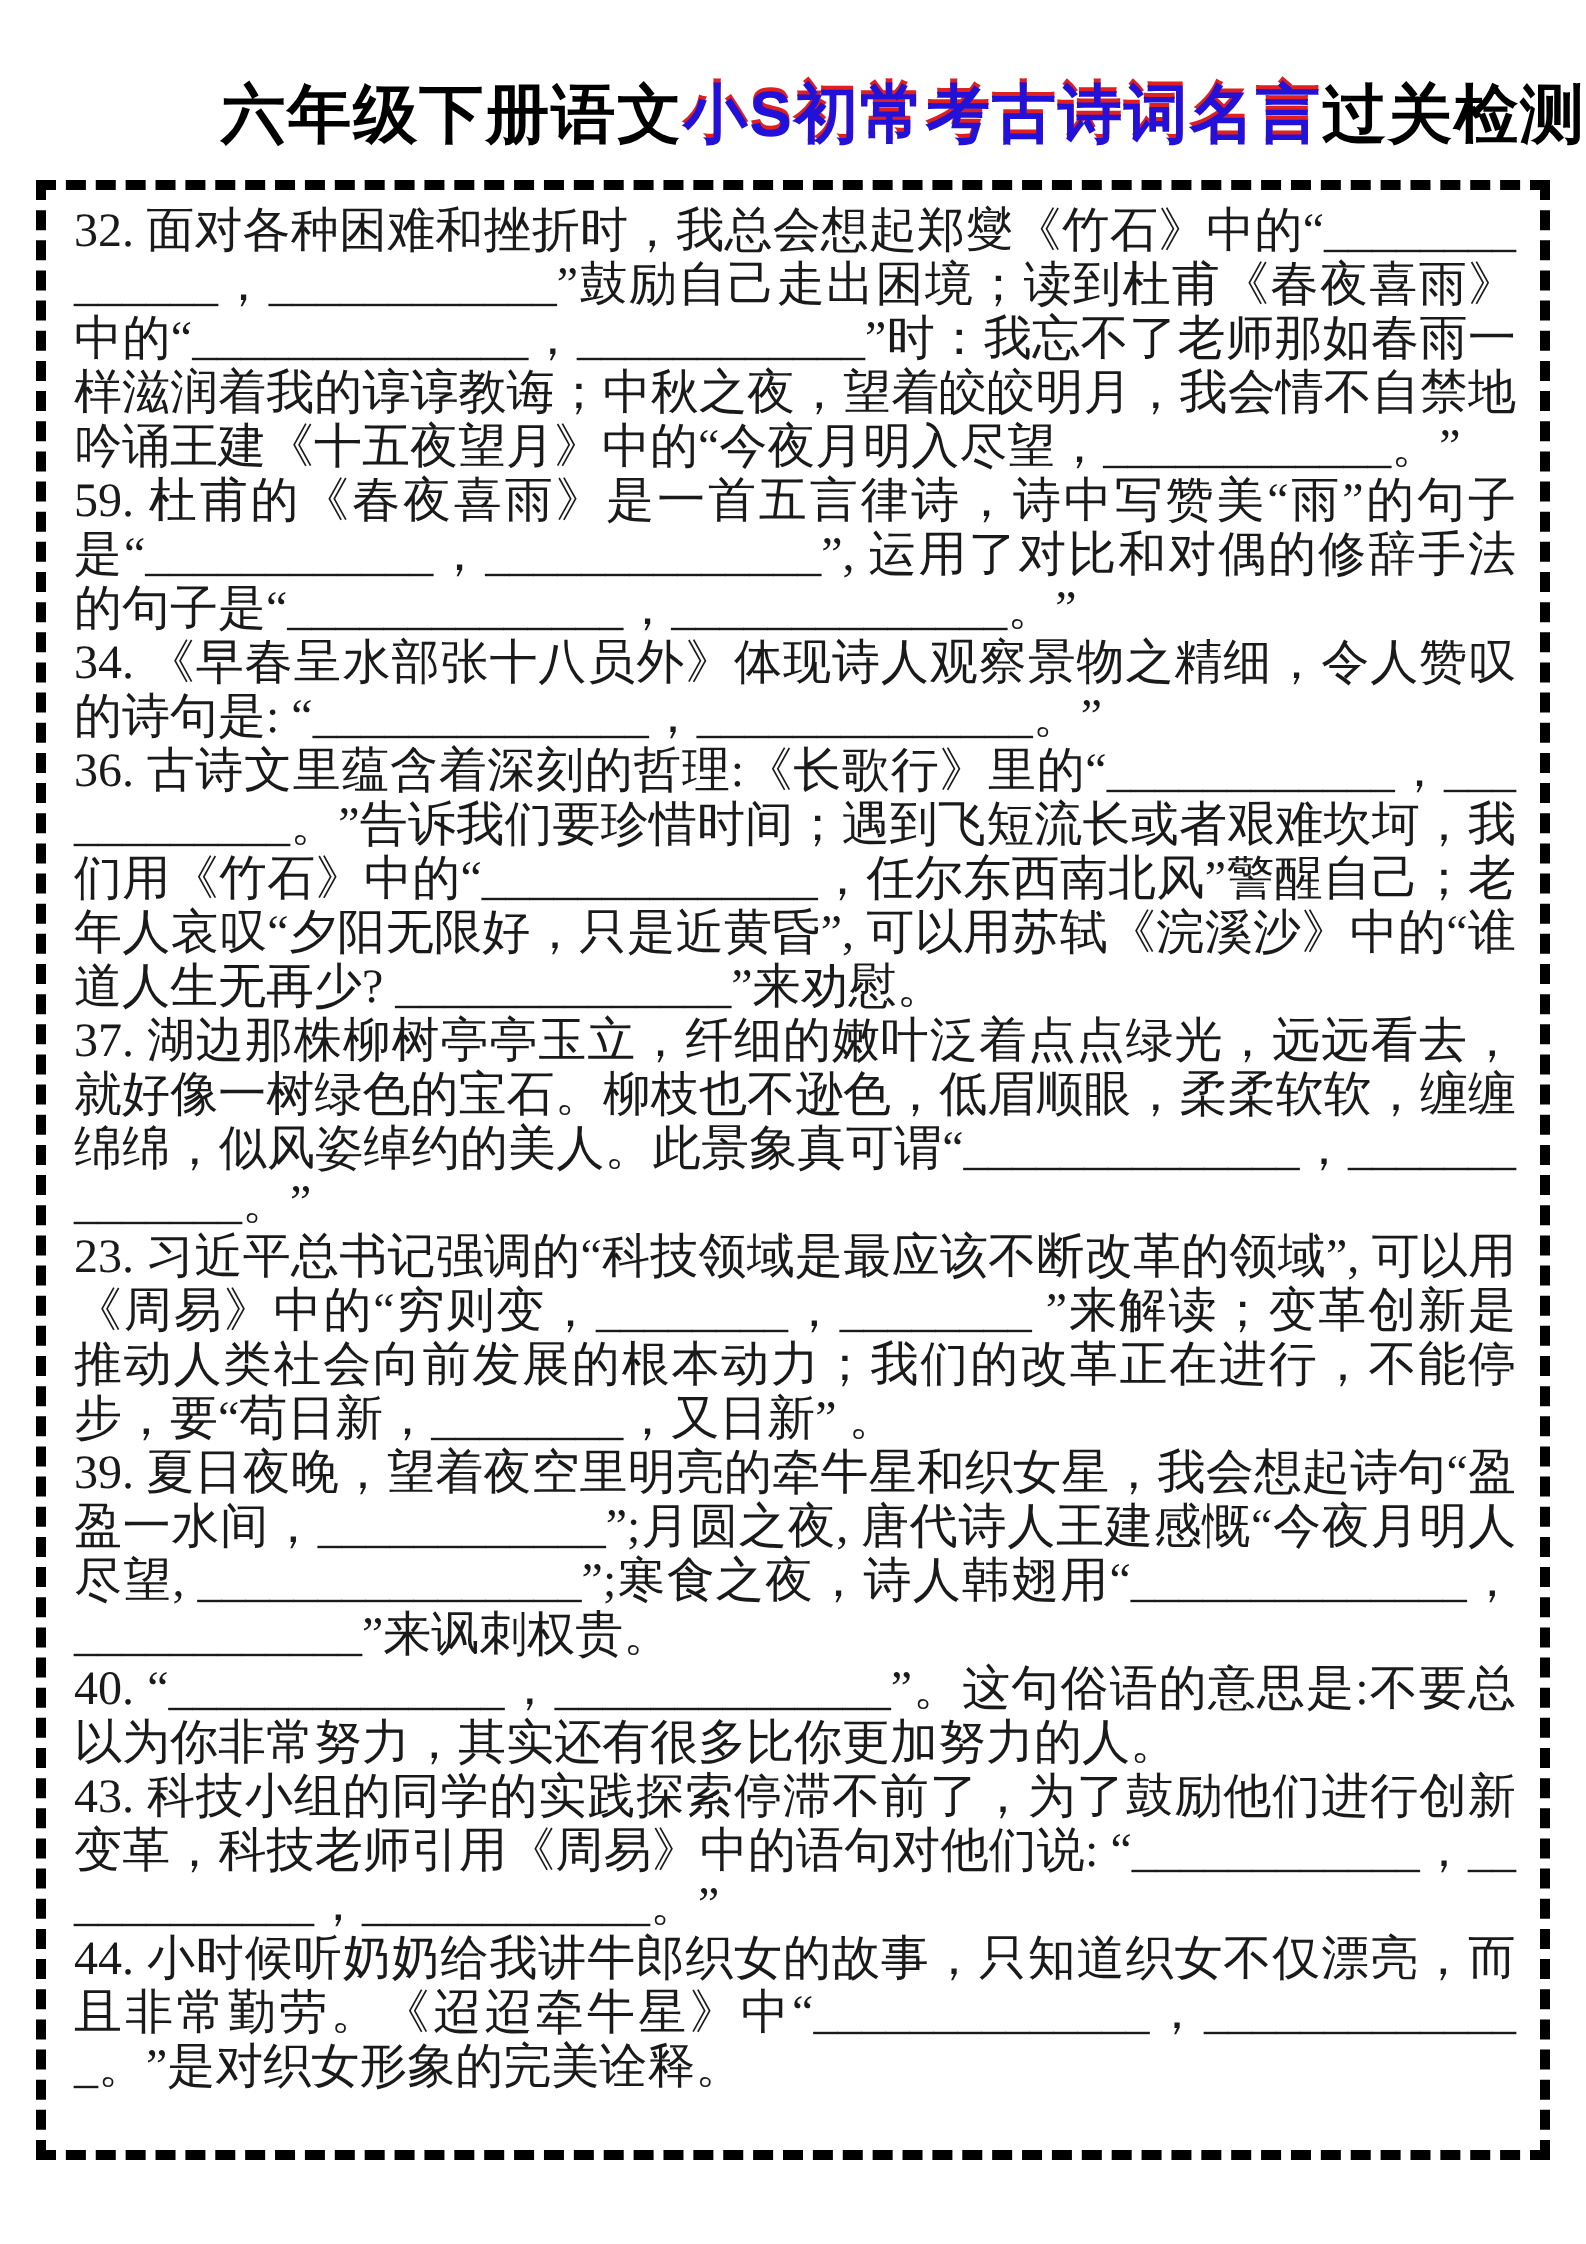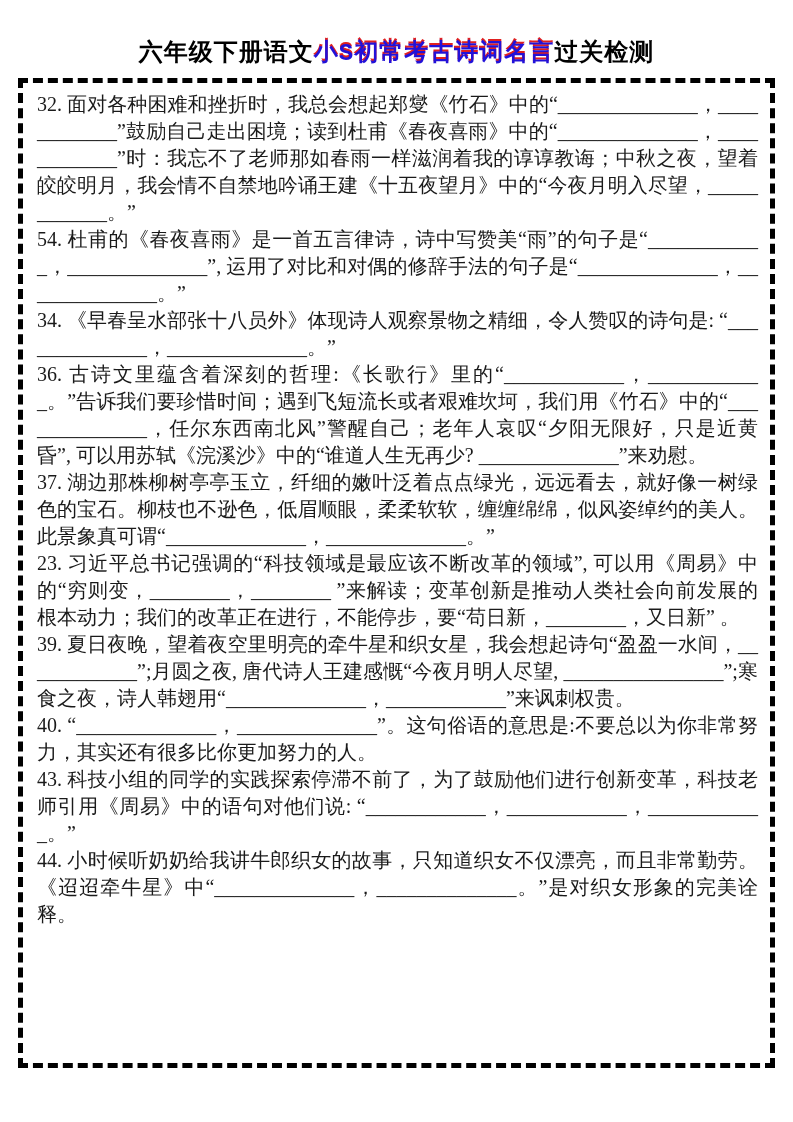--- a/index.html
+++ b/index.html
@@ -9,56 +9,56 @@
   }
   body {
     width: 793px;
     height: 1122px;
     position: relative;
     font-family: "Liberation Serif", serif;
     color: #161616;
   }
   .title {
     margin: 36px 0 10px 0;
-    text-align: center;
-    font-size: 24px;
+    text-align: right;
+    font-size: 32px;
     font-weight: bold;
-    font-family: Liberation Mono, monospace;
+    font-family: Liberation Sans, sans-serif;
     letter-spacing: 1px;
     white-space: nowrap;
   }
   .title span { display: inline; }
   .questions-box {
     box-sizing: border-box;
     margin: 0 18px;
     height: 990px;
     border: 5px dashed #000000;
     padding: 8px 12px 8px 14px;
     overflow: hidden;
     background: #ffffff;
   }
   .questions-box p {
     margin: 0;
-    font-size: 20px;
+    font-size: 24px;
     line-height: 27px;
     text-align: justify;
     word-break: break-all;
     color: #1a1a1a;
   }
 </style>
 </head>
 <body>
 
 <div class="page">
 
   <h1 class="title" id="title"><span style="color: rgb(0, 0, 0);">六年级下册语文</span><span style="color: rgb(34, 17, 216); text-shadow: rgb(224, 32, 32) 0px -2px 0px;">小S初常考古诗词名言</span><span style="color: rgb(0, 0, 0);">过关检测</span></h1>
 
   <div class="questions-box" id="questions">
       <p>32. 面对各种困难和挫折时，我总会想起郑燮《竹石》中的“______________，____________”鼓励自己走出困境；读到杜甫《春夜喜雨》中的“______________，____________”时：我忘不了老师那如春雨一样滋润着我的谆谆教诲；中秋之夜，望着皎皎明月，我会情不自禁地吟诵王建《十五夜望月》中的“今夜月明入尽望，____________。”</p>
-      <p>54. 杜甫的《春夜喜雨》是一首五言律诗，诗中写赞美“雨”的句子是“____________，______________”, 运用了对比和对偶的修辞手法的句子是“______________，______________。”</p>
+      <p>59. 杜甫的《春夜喜雨》是一首五言律诗，诗中写赞美“雨”的句子是“____________，______________”, 运用了对比和对偶的修辞手法的句子是“______________，______________。”</p>
       <p>34. 《早春呈水部张十八员外》体现诗人观察景物之精细，令人赞叹的诗句是: “______________，______________。”</p>
       <p>36. 古诗文里蕴含着深刻的哲理:《长歌行》里的“____________，____________。”告诉我们要珍惜时间；遇到飞短流长或者艰难坎坷，我们用《竹石》中的“______________，任尔东西南北风”警醒自己；老年人哀叹“夕阳无限好，只是近黄昏”, 可以用苏轼《浣溪沙》中的“谁道人生无再少? ______________”来劝慰。</p>
       <p>37. 湖边那株柳树亭亭玉立，纤细的嫩叶泛着点点绿光，远远看去，就好像一树绿色的宝石。柳枝也不逊色，低眉顺眼，柔柔软软，缠缠绵绵，似风姿绰约的美人。此景象真可谓“______________，______________。”</p>
       <p>23. 习近平总书记强调的“科技领域是最应该不断改革的领域”, 可以用《周易》中的“穷则变，________，________ ”来解读；变革创新是推动人类社会向前发展的根本动力；我们的改革正在进行，不能停步，要“苟日新，________，又日新” 。</p>
       <p>39. 夏日夜晚，望着夜空里明亮的牵牛星和织女星，我会想起诗句“盈盈一水间，____________”;月圆之夜, 唐代诗人王建感慨“今夜月明人尽望, ________________”;寒食之夜，诗人韩翅用“______________，____________”来讽刺权贵。</p>
       <p>40. “______________，______________”。这句俗语的意思是:不要总以为你非常努力，其实还有很多比你更加努力的人。</p>
       <p>43. 科技小组的同学的实践探索停滞不前了，为了鼓励他们进行创新变革，科技老师引用《周易》中的语句对他们说: “____________，____________，____________。”</p>
       <p>44. 小时候听奶奶给我讲牛郎织女的故事，只知道织女不仅漂亮，而且非常勤劳。《迢迢牵牛星》中“______________，______________。”是对织女形象的完美诠释。</p>
     </div>
 

